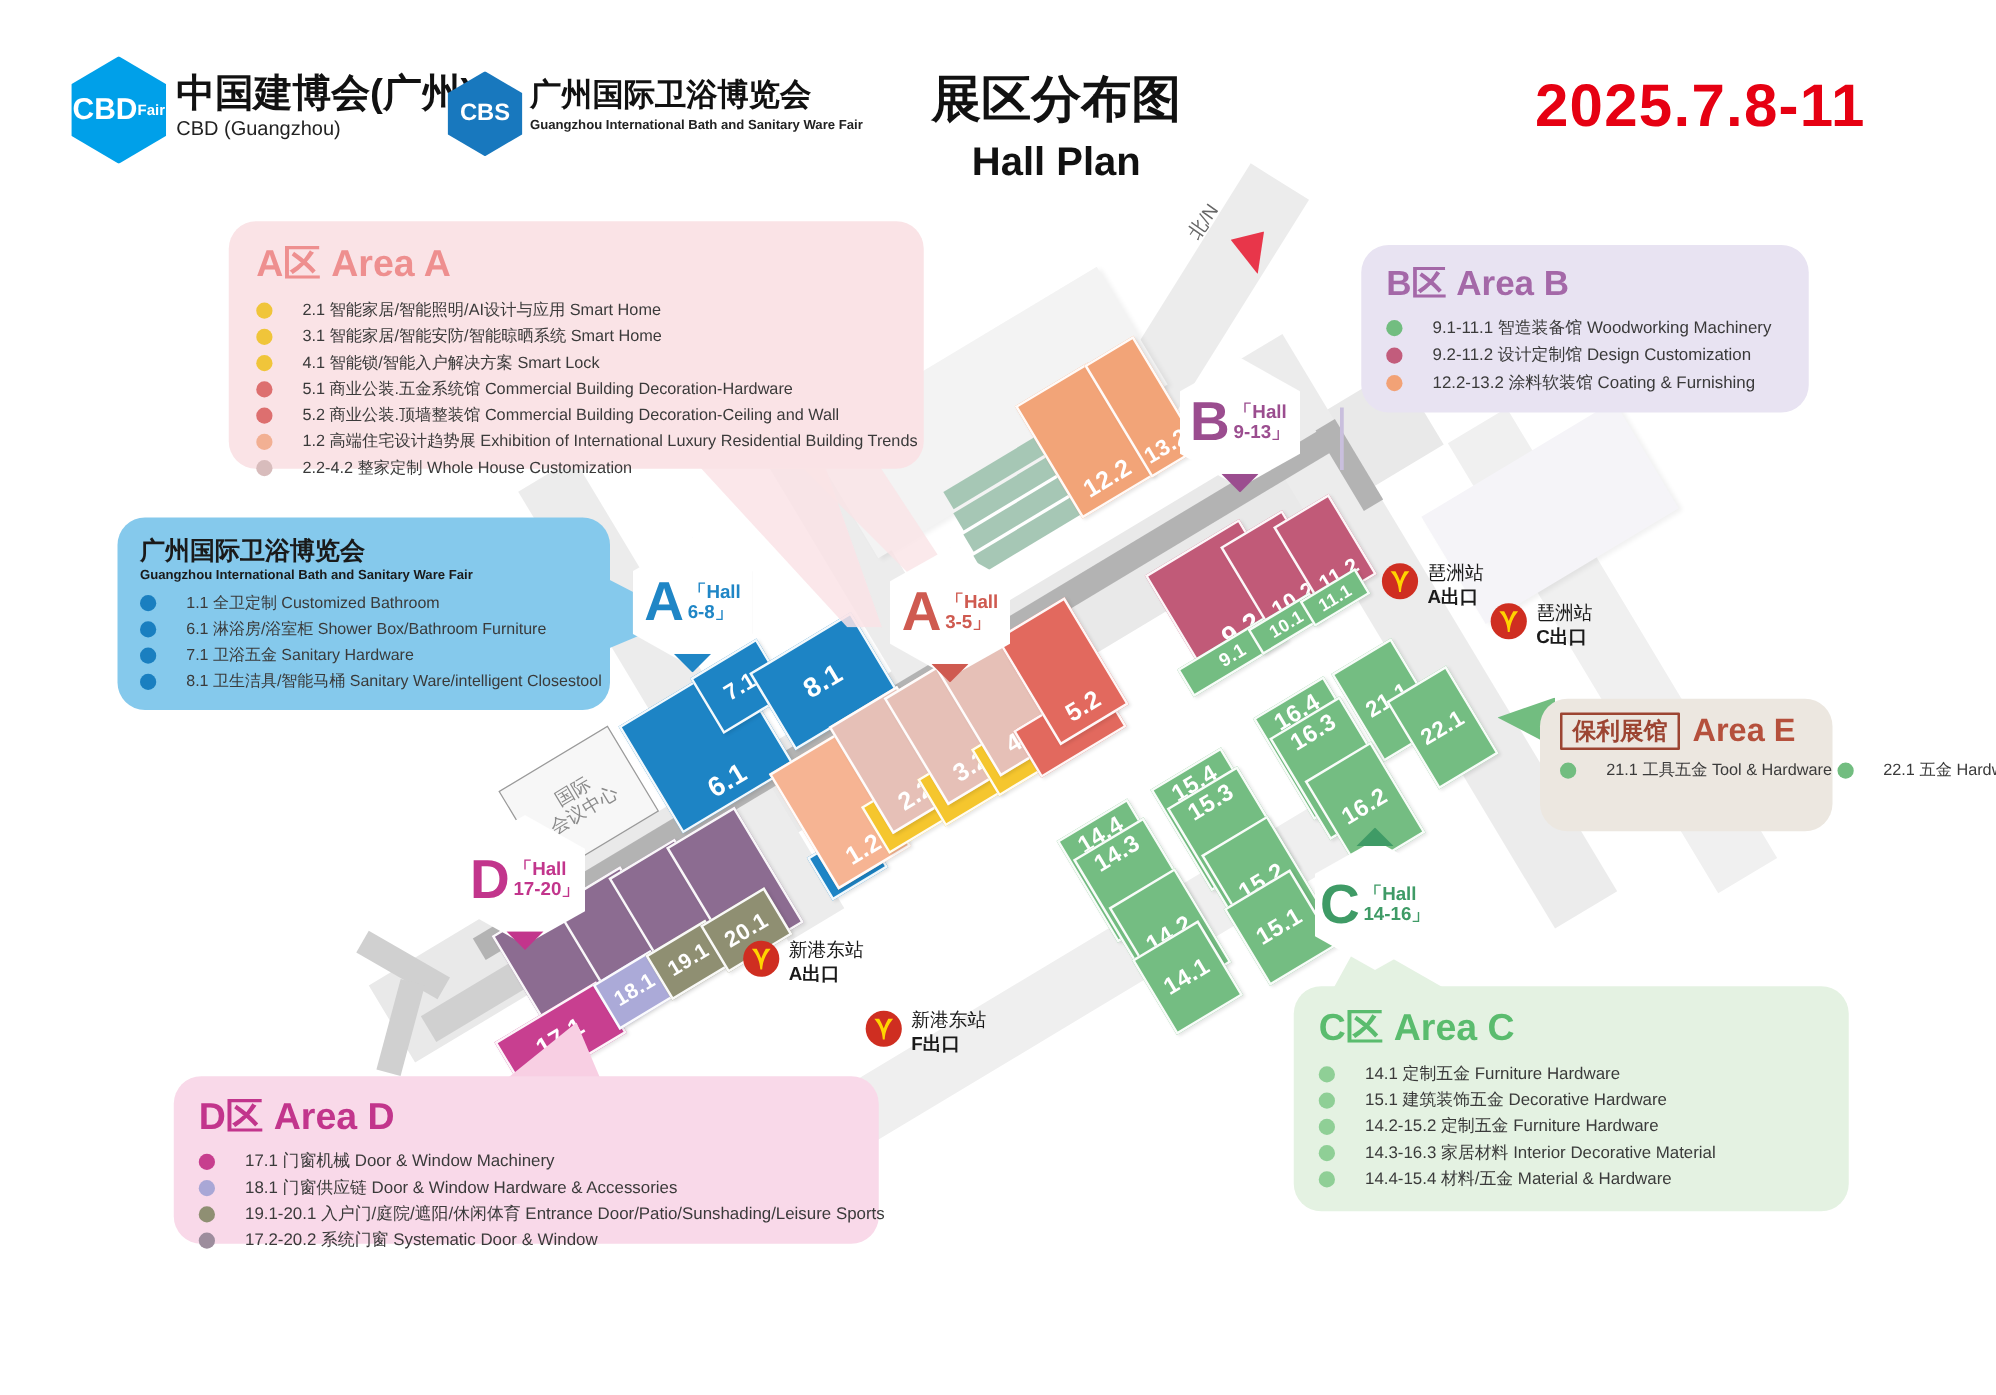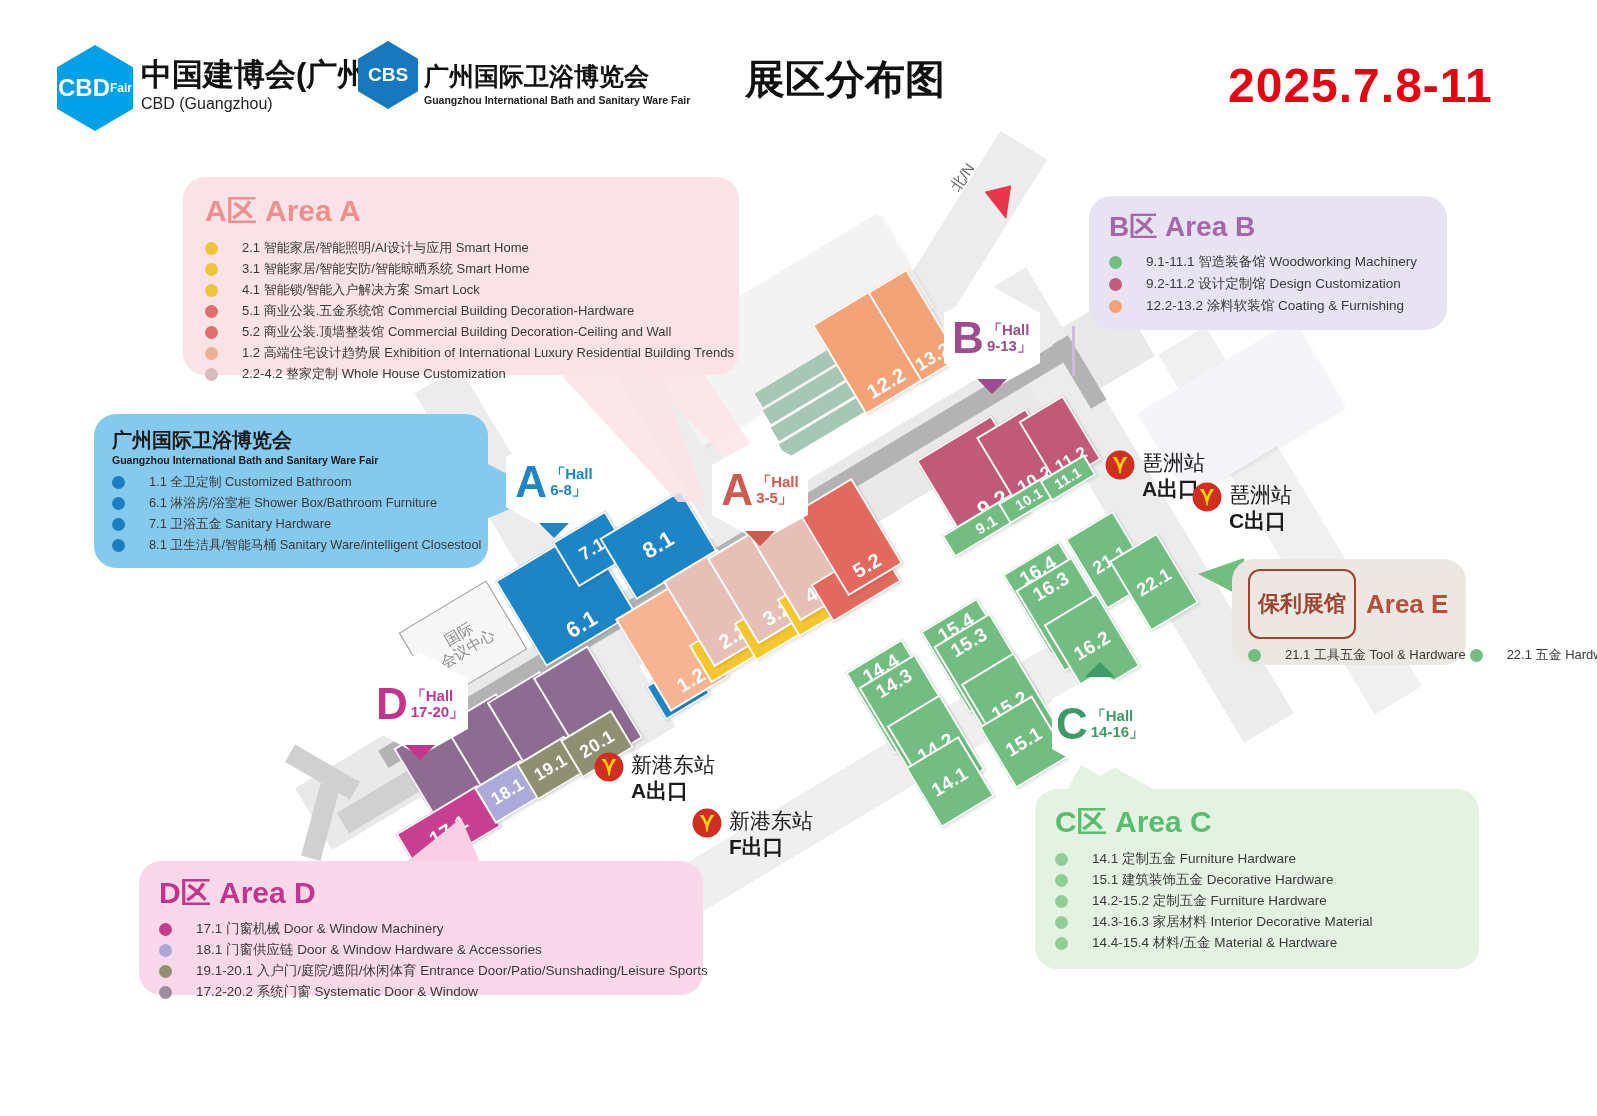--- a/index.html
+++ b/index.html
@@ -31,21 +31,21 @@
         clip-path:polygon(50% 0%,100% 26%,100% 74%,50% 100%,0% 74%,0% 26%);
         display:flex;align-items:center;justify-content:center;gap:3px;
         filter:drop-shadow(0 1px 2px rgba(0,0,0,.25));}
   .badge .ltr{font-size:44px;font-weight:bold;line-height:1;}
   .badge .lines{display:flex;flex-direction:column;font-size:15px;font-weight:bold;line-height:1.1;}
   .badge .ptr{position:absolute;left:33px;width:30px;height:15px;}
   .ptr.down{bottom:-4px;clip-path:polygon(0 0,100% 0,50% 100%);}
   .ptr.up{top:-10px;clip-path:polygon(50% 0,100% 100%,0 100%);}
   
   .station{position:absolute;display:flex;align-items:flex-start;gap:7px;z-index:15;}
-  .station .txt{font-size:21px;color:#1a1a1a;line-height:1.25;white-space:nowrap;}
+  .station .txt{font-size:15px;color:#1a1a1a;line-height:1.25;white-space:nowrap;}
   .station .exit{font-weight:bold;}
   
   .lbox{position:absolute;border-radius:22px;z-index:20;box-sizing:border-box;}
   .lbox .ltitle{font-weight:bold;}
   .lrow{display:flex;align-items:center;gap:24px;white-space:nowrap;color:#3a3a3a;}
   .dot{width:13px;height:13px;border-radius:50%;flex:0 0 13px;}
   
   .conv{position:absolute;width:100px;height:78px;transform:rotate(-31deg);background:#f7f7f7;
         border:1.5px solid #9a9a9a;display:flex;flex-direction:column;align-items:center;justify-content:center;
         color:#8a8a8a;font-size:15px;line-height:1.15;z-index:4;}
@@ -60,30 +60,31 @@
 
   <div class="hexlogo" style="left:57px;top:45px;width:76px;height:86px;background:#00a0e9;">
     <span style="font-size:24px;">CBD</span>
     <span style="font-size:12px;">Fair</span>
   </div>
   <div class="abs" style="left:141px;top:57px;">
     <div class="htitle" style="font-size:31px;">中国建博会(广州)</div>
     <div class="hsub" style="font-size:16px;margin-top:2px;">CBD (Guangzhou)</div>
   </div>
 
-  <div class="hexlogo" style="left:358px;top:41px;width:60px;height:68px;background:#1878be;">
+  <div class="hexlogo" style="left:358px;top:57px;width:60px;height:68px;background:#1878be;">
     <span style="font-size:19px;">CBS</span>
   </div>
   <div class="abs" style="left:424px;top:62px;">
     <div class="htitle" style="font-size:25px;">广州国际卫浴博览会</div>
     <div class="hsub" style="font-size:10.5px;font-weight:bold;margin-top:3px;">Guangzhou International Bath and Sanitary Ware Fair</div>
   </div>
 
   <div class="abs" style="left:700px;top:52px;width:290px;text-align:center;">
     <div style="font-size:40px;font-weight:bold;color:#111;">展区分布图</div>
+    <div style="font-size:32px;font-weight:bold;color:#111;margin-top:4px;">Hall Plan</div>
   </div>
 
   <div class="abs" style="left:1228px;top:58px;font-size:48px;font-weight:bold;color:#e60012;letter-spacing:1px;">2025.7.8-11</div>
 
   <div class="abs" id="mapCanvas" style="left:0;top:0;width:1597px;height:1116px;">
 
     <div class="road rot" style="left:245px;top:536px;width:960px;height:72px;"></div>
     <div class="road rot" style="left:540px;top:775px;width:600px;height:50px;background:#efefef;"></div>
     <div class="road rotp" style="left:335px;top:534px;width:420px;height:52px;background:#ececec;"></div>
     <div class="road rotp" style="left:510px;top:425px;width:360px;height:50px;background:#ececec;"></div>
@@ -332,21 +333,21 @@
         </div>
         <div class="lrow">
           <span class="dot" style="background: rgb(242, 162, 118);"></span>
           <span>12.2-13.2 涂料软装馆 Coating &amp; Furnishing</span>
         </div>
       </div>
   </div>
 
   <div class="lbox" style="left:1232px;top:559px;width:234px;height:106px;background:#ece7e0;padding:10px 16px;">
     <div style="display:flex;align-items:center;gap:10px;margin-bottom:7px;">
-      <span style="border:2.5px solid #9c4532;border-radius:12px;padding:18px 8px;font-size:22px;font-weight:bold;color:#9c4532;">保利展馆</span>
+      <span style="border:2.5px solid #9c4532;border-radius:1px;padding:0 8px;font-size:19px;font-weight:bold;color:#9c4532;">保利展馆</span>
       <span class="ltitle" style="font-size:26px;color:#b5503c;">Area E</span>
     </div>
     <div style="display:flex;flex-direction:row;gap:4px;font-size:13px;">
         <div class="lrow">
           <span class="dot" style="background: rgb(114, 189, 128);"></span>
           <span>21.1 工具五金 Tool &amp; Hardware</span>
         </div>
         <div class="lrow">
           <span class="dot" style="background: rgb(114, 189, 128);"></span>
           <span>22.1 五金 Hardware</span>

